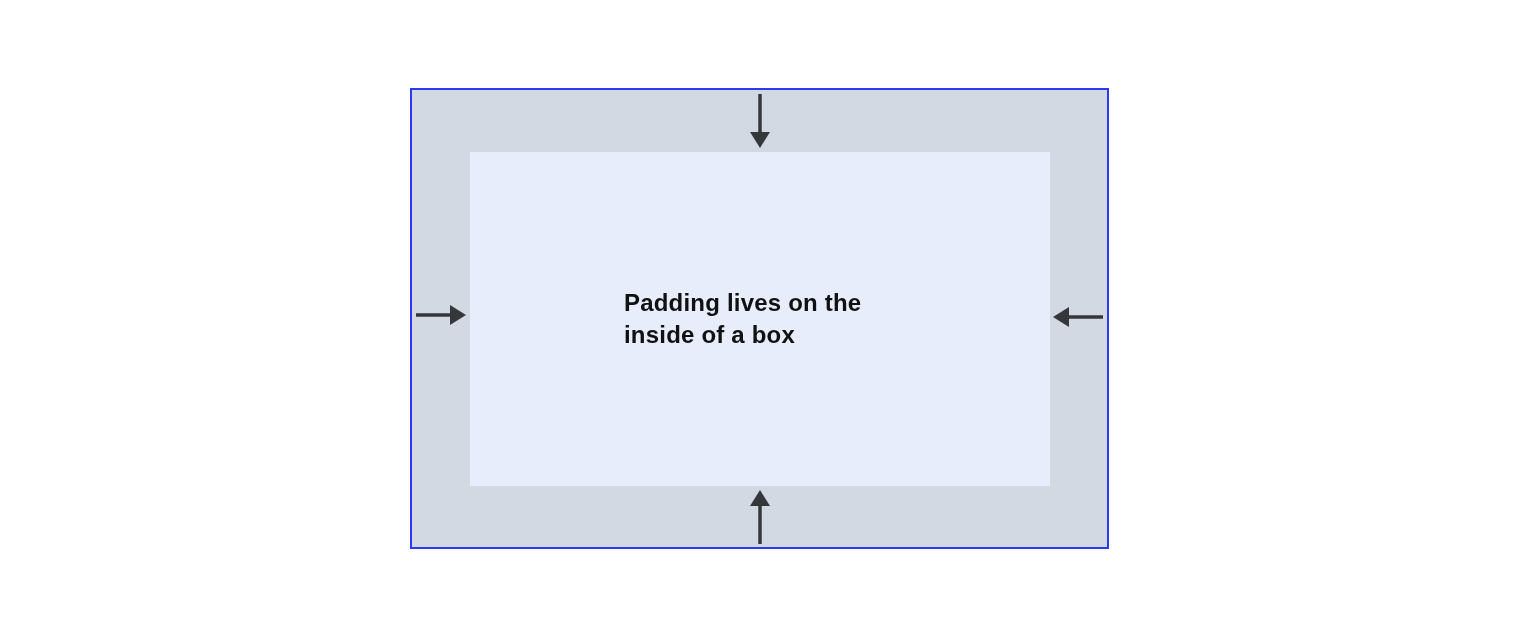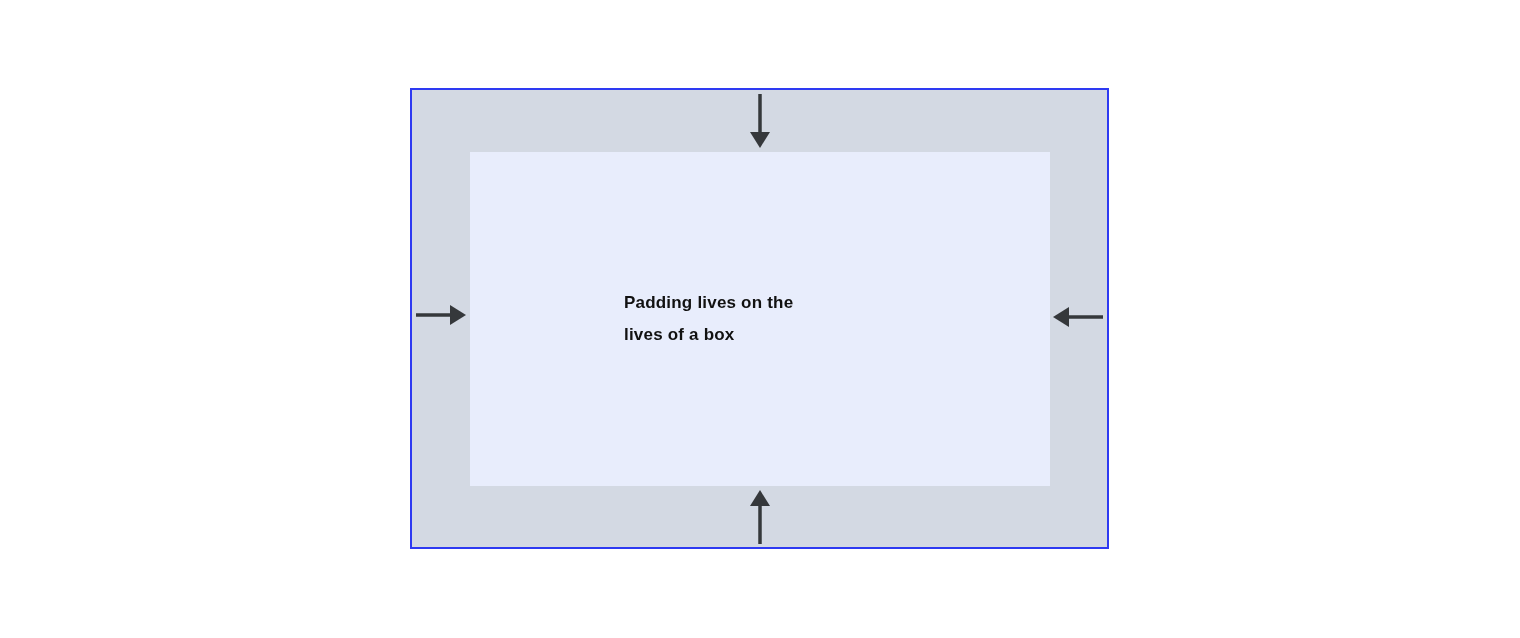--- a/index.html
+++ b/index.html
@@ -39,21 +39,21 @@
     height: 334px;
     background: var(--content-area-bg, #e8edfc);
     display: flex;
     align-items: center;
     justify-content: center;
   }
   .label {
     width: 272px;
     text-align: left;
     font-weight: 700;
-    font-size: 17px;
+    font-size: 24px;
     line-height: 32px;
     color: var(--caption-text, #111111);
     letter-spacing: 0.2px;
   }
   .arrow {
     position: absolute;
     color: var(--arrow, #35383b);
     display: block;
   }
   .arrow-top    { left: 749px;  top: 93px;  }
@@ -63,21 +63,21 @@
 </style>
 </head>
 <body>
 
 <div class="stage">
 
   <div class="outer-box">
     <div class="inner-box">
       <div class="label">
         <div>Padding lives on the</div>
-        <div>lives of a box</div>
+        <div>inside of a box</div>
       </div>
     </div>
   </div>
 
   <svg class="arrow arrow-top" width="22" height="56" viewBox="0 0 22 56" aria-hidden="true">
     <line x1="11" y1="1" x2="11" y2="40" stroke="currentColor" stroke-width="3.5"></line>
     <polygon points="1,39 21,39 11,55" fill="currentColor"></polygon>
   </svg>
 
   <svg class="arrow arrow-bottom" width="22" height="56" viewBox="0 0 22 56" aria-hidden="true">

